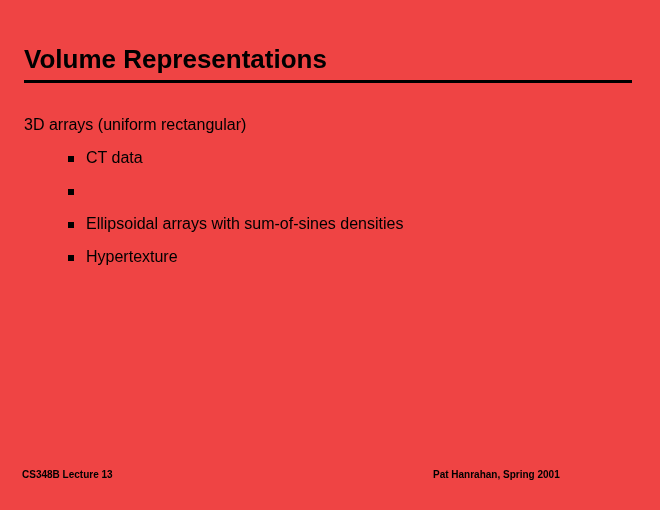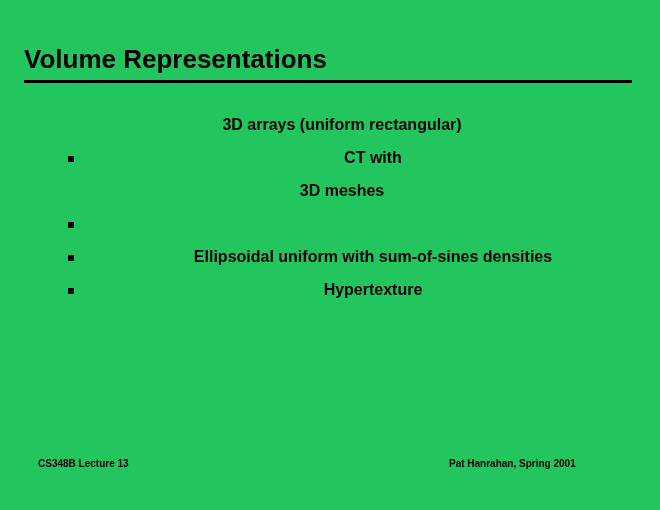--- a/index.html
+++ b/index.html
@@ -7,21 +7,21 @@
     padding: 0;
     background: #ffffff;
   }
   body {
     font-family: "Liberation Sans", sans-serif;
   }
   #slide {
     position: relative;
     width: 660px;
     height: 510px;
-    background: #22c55e;
+    background: #ef4444;
     overflow: hidden;
   }
   #slide-title {
     position: absolute;
     left: 24px;
     top: 44px;
     font-size: 26px;
     font-weight: bold;
     color: #000000;
     letter-spacing: 0px;
@@ -43,22 +43,21 @@
     width: 660px;
     margin: 0;
     padding: 0;
     list-style: none;
   }
   .bullet-row {
     position: relative;
     height: 33px;
     line-height: 33px;
     color: #000000;
-    font-weight: bold;
-    text-align: center;
+    font-weight: normal;
   }
   .level-1 {
     padding-left: 24px;
     font-size: 16px;
   }
   .level-2 {
     padding-left: 86px;
     font-size: 16px;
   }
   .sq-marker {
@@ -67,27 +66,26 @@
     top: 15px;
     width: 6px;
     height: 6px;
     background: #000000;
   }
   .bullet-text {
     white-space: nowrap;
   }
   .footer-text {
     position: absolute;
-    top: 457px;
+    top: 468px;
     font-size: 10px;
     font-weight: bold;
     color: #000000;
     white-space: nowrap;
     line-height: 13px;
-    margin-left: 16px;
   }
   #footer-left {
     left: 22px;
   }
   #footer-right {
     left: 433px;
     text-align: right;
   }
 </style>
 </head>
@@ -100,35 +98,32 @@
   <div id="title-rule"></div>
 
   <ul id="body-list">
 
     <li class="bullet-row level-1">
       <span class="bullet-text">3D arrays (uniform rectangular)</span>
     </li>
 
     <li class="bullet-row level-2">
       <span class="sq-marker"></span>
-      <span class="bullet-text">CT with</span>
+      <span class="bullet-text">CT data</span>
     </li>
 
-    <li class="bullet-row level-1">
-      <span class="bullet-text">3D meshes</span>
-    </li>
 
     <li class="bullet-row level-2">
       <span class="sq-marker"></span>
     </li>
 
 
     <li class="bullet-row level-2">
       <span class="sq-marker"></span>
-      <span class="bullet-text">Ellipsoidal uniform with sum-of-sines densities</span>
+      <span class="bullet-text">Ellipsoidal arrays with sum-of-sines densities</span>
     </li>
 
     <li class="bullet-row level-2">
       <span class="sq-marker"></span>
       <span class="bullet-text">Hypertexture</span>
     </li>
 
   </ul>
 
   <div id="footer-left" class="footer-text">CS348B Lecture 13</div>

